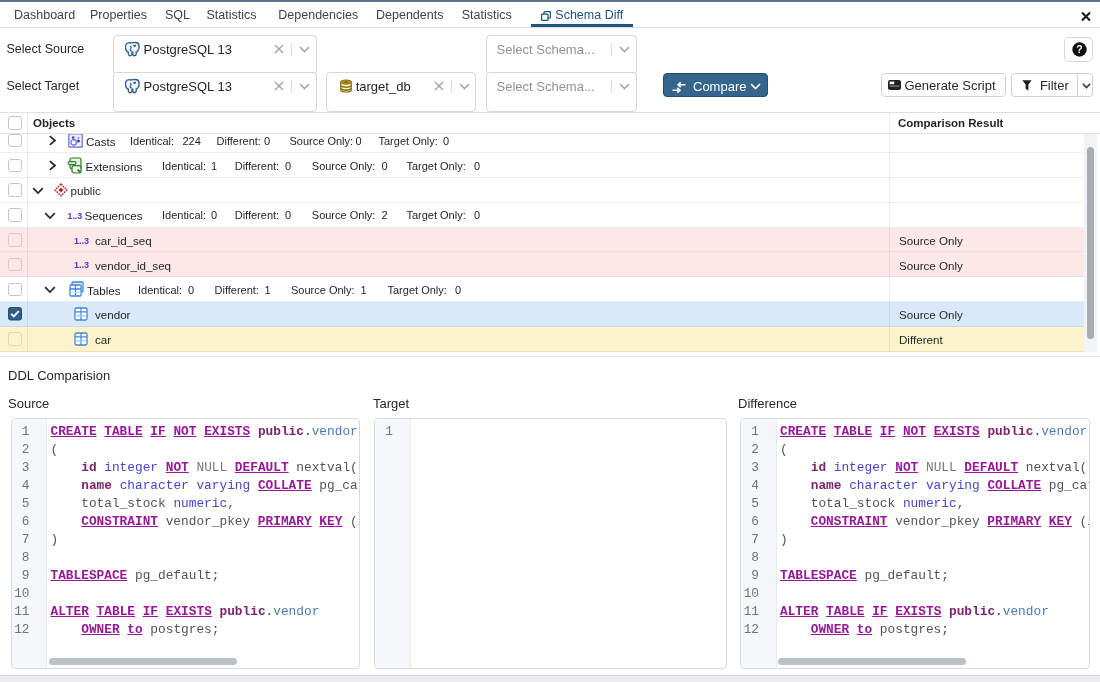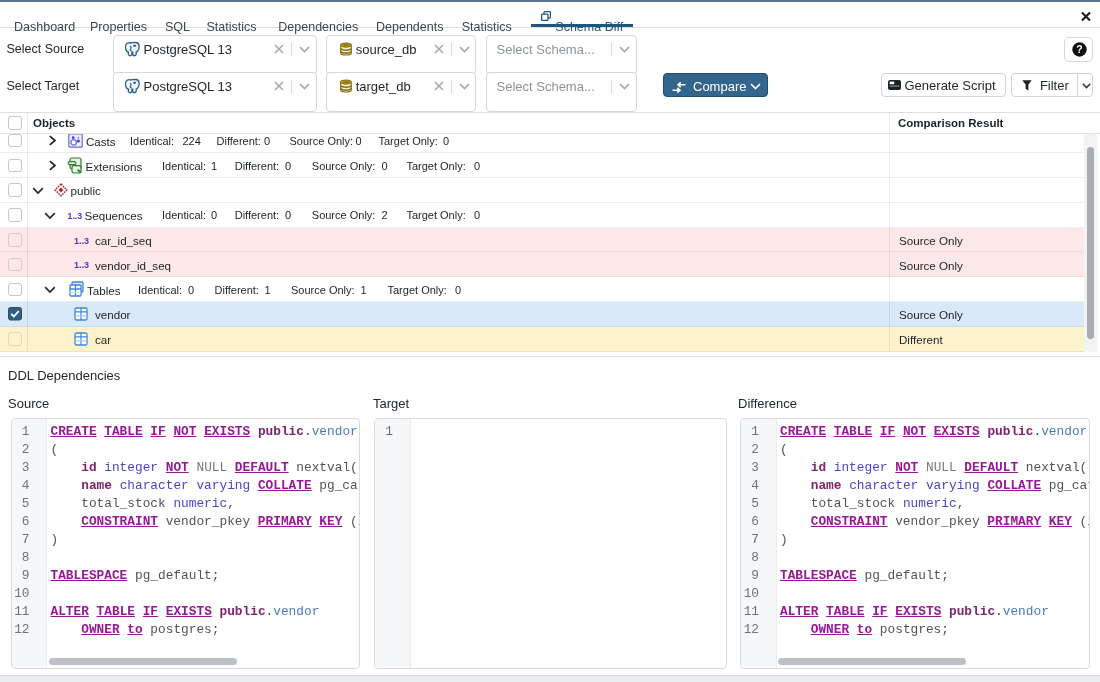--- a/index.html
+++ b/index.html
@@ -4,21 +4,21 @@
 <style>
 * { margin:0; padding:0; box-sizing:border-box; }
 html,body { width:1100px; height:682px; overflow:hidden; background:#fff;
   font-family:"Liberation Sans", sans-serif; }
 .abs { position:absolute; }
 #page { position:relative; width:1100px; height:682px; }
 
 
 #topline { left:0; top:0; width:1100px; height:1.6px; background:#5a7492; }
 #tabbar { left:0; top:2px; width:1100px; height:26px; background:#fff; border-bottom:1px solid #dcdee0; }
-.tab { position:absolute; top:18px; font-size:12.5px; color:#3c434a; white-space:nowrap; }
+.tab { position:absolute; top:6px; font-size:12.5px; color:#3c434a; white-space:nowrap; }
 .tabactive { color:#1e567e; }
 #tabunderline { left:530.5px; top:24px; width:102.5px; height:2.5px; background:#1e567e; }
 
 
 .rowlabel { position:absolute; font-size:12.5px; color:#23282c; }
 .sel { position:absolute; height:40px; border:1px solid #d4d8dc; border-radius:4px; background:#fff; }
 .sel .txt { position:absolute; top:6px; font-size:13px; color:#23282c; white-space:nowrap; }
 .sel .ph  { position:absolute; top:6px; font-size:13px; color:#8d9398; white-space:nowrap; }
 .sel svg { position:absolute; }
 .sel .bar { position:absolute; width:1px; top:7px; height:13px; background:#d8dcdf; }
@@ -92,37 +92,20 @@
     </svg>
     <span class="txt" style="left:30px;">PostgreSQL 13</span>
     <svg style="left:160px; top:8px;" width="10" height="10" viewBox="0 0 10 10">
         <path d="M1 1 L9 9 M9 1 L1 9" stroke="#a2a8ad" stroke-width="1.5"></path>
       </svg>
     <span class="bar" style="left:177px;"></span>
     <svg style="left:185px; top:10px;" width="11" height="7" viewBox="0 0 11 7">
         <path d="M1 1 L5.5 5.5 L10 1" fill="none" stroke="#a2a8ad" stroke-width="1.7"></path>
       </svg>
   </div>
-  <div class="sel" style="left:326.2px; top:35px; width:149.8px;">
-    <svg style="left:12px; top:6px;" width="14" height="14" viewBox="0 0 14 14">
-      <path d="M1.7 3 V11 C1.7 12.1 4.1 13 7 13 C9.9 13 12.3 12.1 12.3 11 V3" fill="#fbf8d2" stroke="#8b7419" stroke-width="1.2"></path>
-      <ellipse cx="7" cy="3.1" rx="5.3" ry="1.95" fill="#b6941f" stroke="#8b7419" stroke-width="1.2"></ellipse>
-      <ellipse cx="7" cy="3.1" rx="3" ry="0.95" fill="#8b7419"></ellipse>
-      <path d="M1.7 6.4 C2.3 7.5 4.4 8.2 7 8.2 C9.6 8.2 11.7 7.5 12.3 6.4" fill="none" stroke="#8b7419" stroke-width="1.6"></path>
-      <path d="M1.7 9.3 C2.3 10.4 4.4 11.1 7 11.1 C9.6 11.1 11.7 10.4 12.3 9.3" fill="none" stroke="#8b7419" stroke-width="1.6"></path>
-    </svg>
-    <span class="txt" style="left:28.5px;">source_db</span>
-    <svg style="left:107px; top:8px;" width="10" height="10" viewBox="0 0 10 10">
-        <path d="M1 1 L9 9 M9 1 L1 9" stroke="#a2a8ad" stroke-width="1.5"></path>
-      </svg>
-    <span class="bar" style="left:124px;"></span>
-    <svg style="left:132px; top:10px;" width="11" height="7" viewBox="0 0 11 7">
-        <path d="M1 1 L5.5 5.5 L10 1" fill="none" stroke="#a2a8ad" stroke-width="1.7"></path>
-      </svg>
-  </div>
   <div class="sel" style="left:486px; top:35px; width:150.5px;">
     <span class="ph" style="left:9.5px;">Select Schema...</span>
     <span class="bar" style="left:124px;"></span>
     <svg style="left:132px; top:10px;" width="11" height="7" viewBox="0 0 11 7">
         <path d="M1 1 L5.5 5.5 L10 1" fill="none" stroke="#a2a8ad" stroke-width="1.7"></path>
       </svg>
   </div>
   <div class="abs" style="left:1063.5px; top:36.5px; width:29.5px; height:25px; border:1px solid #d4d8dc; border-radius:5px; background:#fff;">
     <svg style="position:absolute; left:7px; top:4px;" width="15" height="15" viewBox="0 0 15 15">
       <circle cx="7.5" cy="7.5" r="7.2" fill="#111"></circle>
@@ -344,21 +327,21 @@
         <span class="rtxt" style="left:95px;">car</span>
         <span class="cres">Different</span>
       </div>
     </div>
     <div id="vsb">
         <div id="vsbthumb"></div>
       </div>
   </div>
 
   <div class="abs" id="ddl">
-    <div class="title">DDL Dependencies</div>
+    <div class="title">DDL Comparision</div>
     <span class="plabel" style="left:8px;">Source</span>
     <span class="plabel" style="left:373px;">Target</span>
     <span class="plabel" style="left:738px;">Difference</span>
 
     <div class="panel" style="left:10.5px; width:349px;">
       <div class="gutter"></div>
       <div class="lnum" style="top:4.2px;">1<br>2<br>3<br>4<br>5<br>6<br>7<br>8<br>9<br>10<br>11<br>12</div>
       <div class="code" style="top:4.2px;"><span class="k">CREATE</span> <span class="k">TABLE</span> <span class="k">IF</span> <span class="k">NOT</span> <span class="k">EXISTS</span> <span class="d">public</span><span class="dot">.</span><span class="v">vendor</span>
 (
     <span class="d">id</span> <span class="t">integer</span> <span class="k">NOT</span> <span class="n">NULL</span> <span class="k">DEFAULT</span> nextval(<span class="s">'vendor_id_seq'</span>

